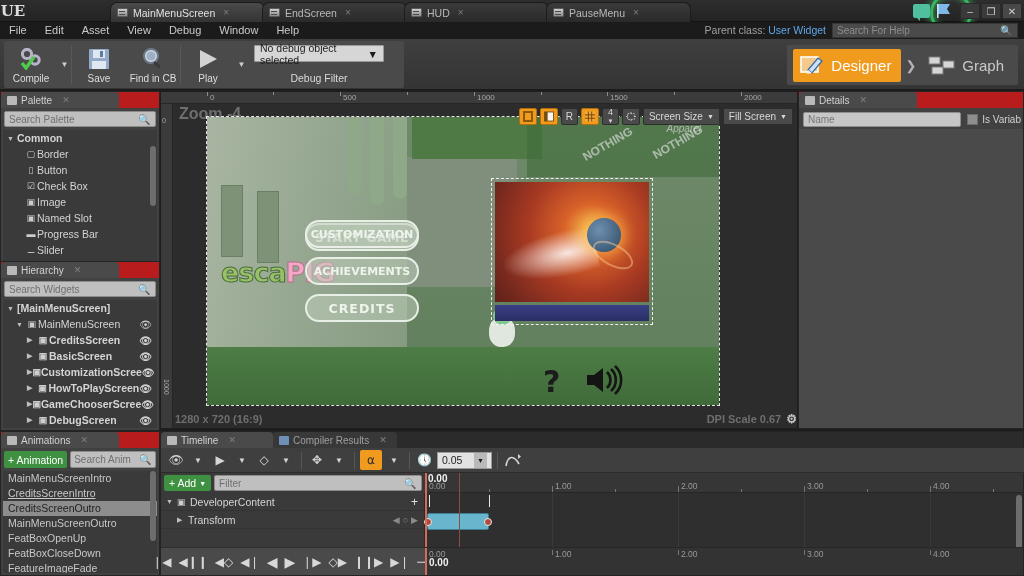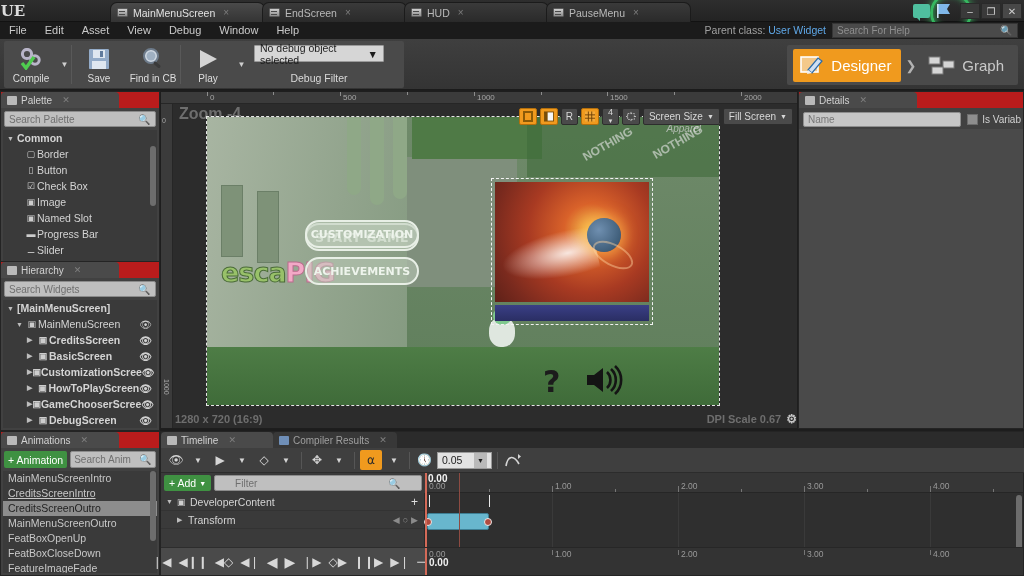--- a/index.html
+++ b/index.html
@@ -116,21 +116,21 @@
   .tlsep { width:1px; height:17px; background:#565656; margin:0 3px; }
   #snapval { width:55px; height:17px; background:#e2e2e2; border:1px solid #9a9a9a; color:#1d1d1d;
     font-size:10.5px; display:flex; align-items:center; padding:0 4px; }
   #snapval .cv { flex:1; }
   #snapval .db { width:13px; background:#b9b9b9; height:15px; display:flex; align-items:center; justify-content:center; font-size:7px;}
   #tl-addrow { position:absolute; left:0; top:41px; width:264px; height:20px; display:flex; align-items:center;
     padding:0 3px; gap:3px; background:#3a3a3a; }
   #addbtn { background:#3f9142; color:#fff; font-size:10.5px; height:16px; display:flex; align-items:center;
     padding:0 5px; gap:3px; border-radius:2px; }
   #tl-filter { flex:1; height:16px; background:#bfbfbf; border:1px solid #8c8c8c; display:flex;
-    align-items:center; padding:0 20px; color:#6f6f6f; font-size:10px; border-radius:2px;}
+    align-items:center; padding:0 4px; color:#6f6f6f; font-size:10px; border-radius:2px;}
   #tl-tracks { position:absolute; left:0; top:61px; width:264px; bottom:28px; background:#3a3a3a;
     border-right:1px solid #2a2a2a; }
   .trk { height:18px; display:flex; align-items:center; padding-left:5px; font-size:10.5px; color:#d4d4d4;
     border-bottom:1px solid #333; }
   .trk .arrow { width:11px; color:#bdbdbd; font-size:7px; }
   .trk .tic { width:13px; color:#cfcfcf; font-size:9px; }
   .trk .acts { margin-left:auto; margin-right:6px; display:flex; gap:3px; color:#8b8b8b; font-size:9px; }
   #tl-right { position:absolute; left:264px; top:41px; right:0; bottom:28px; background:#2f2f2f; }
   #tl-ruler { position:absolute; left:0; top:0; right:0; height:20px; background:#363636;
     border-bottom:1px solid #262626; }
@@ -478,20 +478,21 @@
       <div style="position:absolute;left:4px;top:-10px;width:19px;height:18px;background:#7fc98e;border-radius:50%;"></div>
     </div>
 
     <div style="position:absolute;left:14px;top:140px;font-size:27px;font-weight:bold;font-family:'DejaVu Sans',sans-serif;letter-spacing:-1px;">
       <span style="color:#98c169;-webkit-text-stroke:1px #4a6b38;">esca</span><span style="color:#f3a8c6;-webkit-text-stroke:1px #b96c8d;">PIG</span>
     </div>
 
     <div style="position:absolute;left:98px;top:66px;width:114px;height:28px;background:rgba(190,204,186,.55);border:2px solid #e8efe6;border-radius:14px;display:flex;align-items:center;justify-content:center;color:#eef4ec;font-size:12.5px;font-weight:bold;font-family:'DejaVu Sans',sans-serif;letter-spacing:.5px;margin-top:40px;">START GAME</div>
     <div style="position:absolute;left:98px;top:103px;width:114px;height:28px;background:rgba(190,204,186,.55);border:2px solid #e8efe6;border-radius:14px;display:flex;align-items:center;justify-content:center;color:#eef4ec;font-size:11px;font-weight:bold;font-family:'DejaVu Sans',sans-serif;">CUSTOMIZATION</div>
     <div style="position:absolute;left:98px;top:140px;width:114px;height:28px;background:rgba(190,204,186,.55);border:2px solid #e8efe6;border-radius:14px;display:flex;align-items:center;justify-content:center;color:#eef4ec;font-size:11px;font-weight:bold;font-family:'DejaVu Sans',sans-serif;">ACHIEVEMENTS</div>
+    <div style="position:absolute;left:98px;top:177px;width:114px;height:28px;background:rgba(190,204,186,.55);border:2px solid #e8efe6;border-radius:14px;display:flex;align-items:center;justify-content:center;color:#eef4ec;font-size:12.5px;font-weight:bold;font-family:'DejaVu Sans',sans-serif;letter-spacing:1px;">CREDITS</div>
 
     <div style="position:absolute;right:18px;top:6px;color:#cfcfcf;font-size:10px;font-style:italic;opacity:.75;">Apparel</div>
     <div style="position:absolute;right:84px;top:20px;color:#e8e8e8;font-size:12px;font-weight:bold;transform:rotate(-30deg);opacity:.6;">NOTHING</div>
     <div style="position:absolute;right:14px;top:18px;color:#e8e8e8;font-size:12px;font-weight:bold;transform:rotate(-30deg);opacity:.6;">NOTHING</div>
 
     <div style="position:absolute;left:285px;top:62px;width:160px;height:145px;outline:1px dashed #f2f2f2;">
       <div style="position:absolute;inset:3px 3px 22px 3px;background:radial-gradient(circle at 62% 40%, #f6c14e 0%, #d9622a 22%, #a83a22 52%, #7a2a1e 80%, #5e2118 100%);overflow:hidden;">
         <div style="position:absolute;left:6px;top:52px;width:96px;height:46px;background:radial-gradient(ellipse at 70% 50%, rgba(255,255,255,.85), rgba(255,255,255,0) 70%);transform:rotate(-12deg);"></div>
         <div style="position:absolute;left:92px;top:36px;width:34px;height:34px;border-radius:50%;background:radial-gradient(circle at 35% 35%,#6f8fb0,#2c4a63);box-shadow:0 0 12px 5px rgba(255,190,80,.55);"></div>
         <div style="position:absolute;left:96px;top:62px;width:44px;height:22px;border:2px solid rgba(255,210,160,.45);border-radius:50%;transform:rotate(28deg);"></div>

